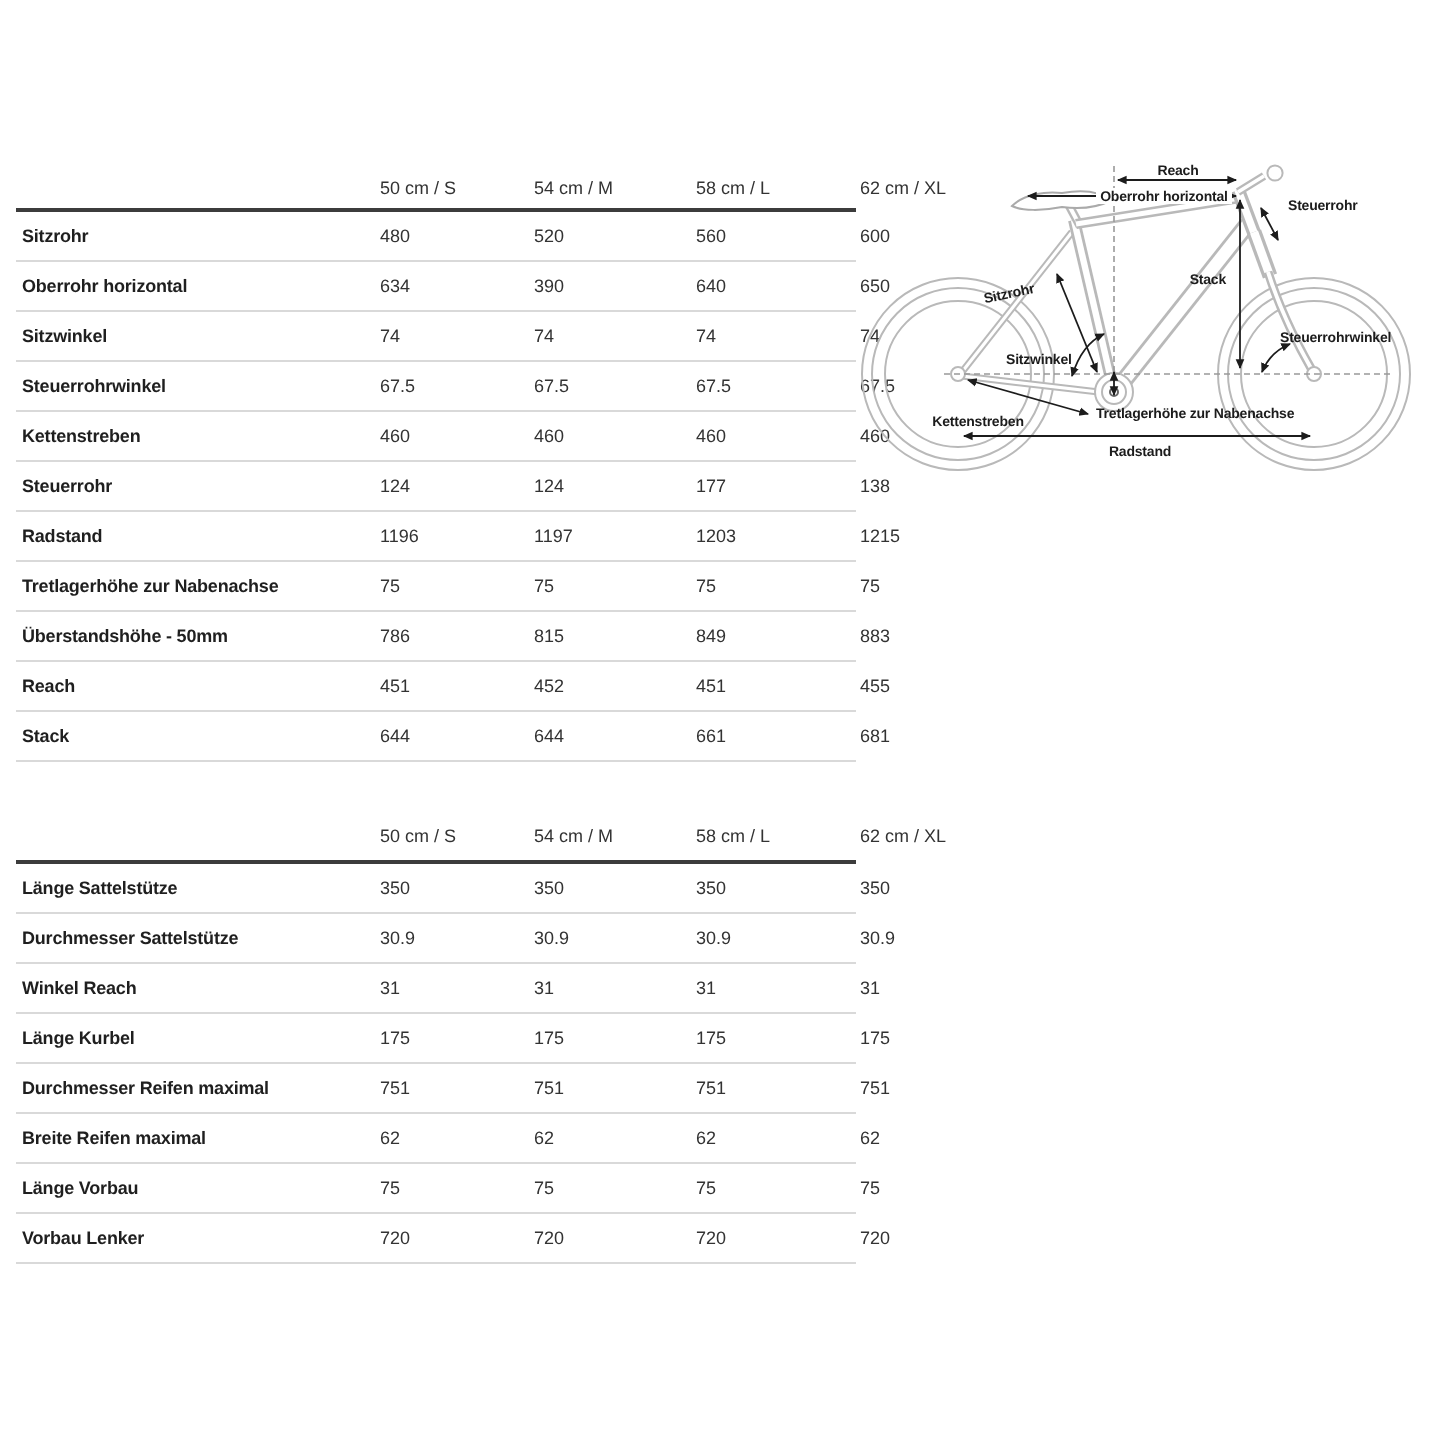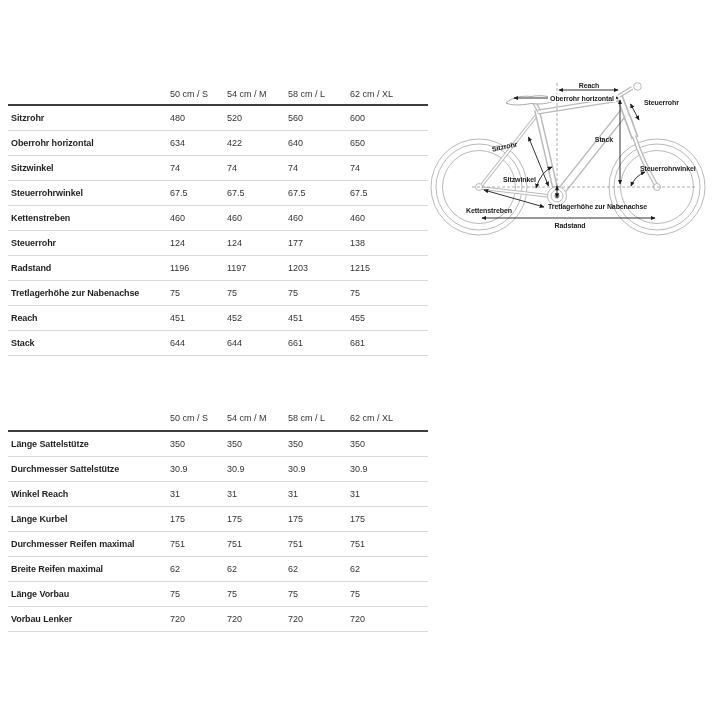--- a/index.html
+++ b/index.html
@@ -7,20 +7,21 @@
     position:relative; width:720px; height:720px; background:#ffffff;
     font-family:"Liberation Sans", sans-serif; overflow:hidden;
   }
   .spec-table { position:absolute; left:8px; width:420px; }
   #geometry-table  { top:83px; }
   #components-table{ top:406px; }
   .t-row {
     display:grid; grid-template-columns:162px 57px 61px 62px 1fr;
     align-items:center; height:25px; box-sizing:border-box;
     border-bottom:1px solid #d9d9d9;
+    gap:20px;
   }
   .t-head { height:23px; border-bottom:2px solid #3c3c3c; }
   #components-table .t-head { height:26px; }
   .t-label {
     font-weight:bold; font-size:9px; color:#1f1f1f;
     padding-left:3px; letter-spacing:-0.1px; white-space:nowrap;
   }
   .t-colh, .t-val { font-size:9px; color:#333333; white-space:nowrap; }
   .diagram { position:absolute; left:428px; top:66px; }
   svg text {
@@ -44,21 +45,21 @@
       <div class="t-row">
         <div class="t-label">Sitzrohr</div>
         <div class="t-val">480</div>
         <div class="t-val">520</div>
         <div class="t-val">560</div>
         <div class="t-val">600</div>
       </div>
       <div class="t-row">
         <div class="t-label">Oberrohr horizontal</div>
         <div class="t-val">634</div>
-        <div class="t-val">422</div>
+        <div class="t-val">390</div>
         <div class="t-val">640</div>
         <div class="t-val">650</div>
       </div>
       <div class="t-row">
         <div class="t-label">Sitzwinkel</div>
         <div class="t-val">74</div>
         <div class="t-val">74</div>
         <div class="t-val">74</div>
         <div class="t-val">74</div>
       </div>
@@ -89,20 +90,27 @@
         <div class="t-val">1197</div>
         <div class="t-val">1203</div>
         <div class="t-val">1215</div>
       </div>
       <div class="t-row">
         <div class="t-label">Tretlagerhöhe zur Nabenachse</div>
         <div class="t-val">75</div>
         <div class="t-val">75</div>
         <div class="t-val">75</div>
         <div class="t-val">75</div>
+      </div>
+      <div class="t-row">
+        <div class="t-label">Überstandshöhe - 50mm</div>
+        <div class="t-val">786</div>
+        <div class="t-val">815</div>
+        <div class="t-val">849</div>
+        <div class="t-val">883</div>
       </div>
       <div class="t-row">
         <div class="t-label">Reach</div>
         <div class="t-val">451</div>
         <div class="t-val">452</div>
         <div class="t-val">451</div>
         <div class="t-val">455</div>
       </div>
       <div class="t-row">
         <div class="t-label">Stack</div>

